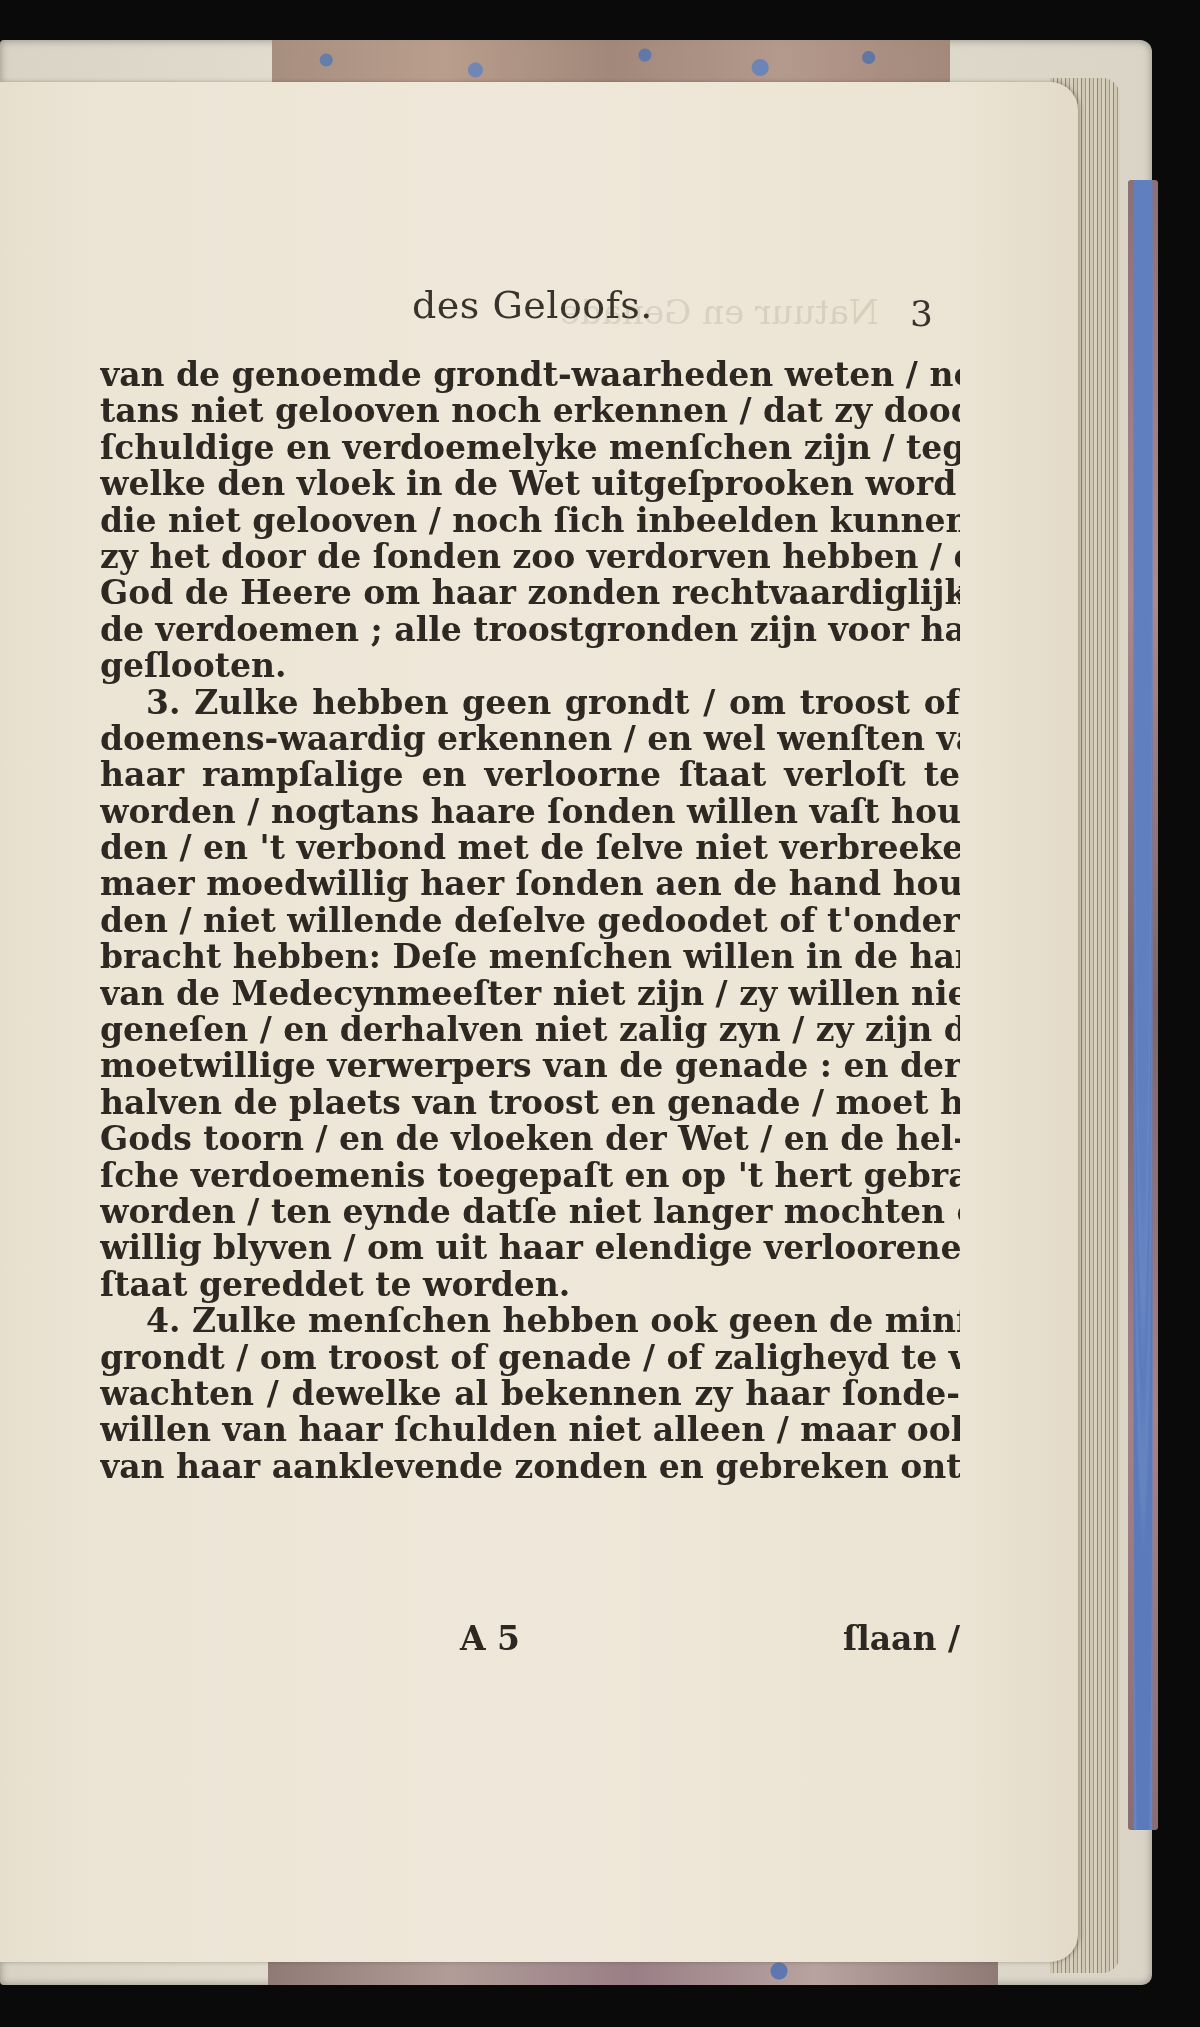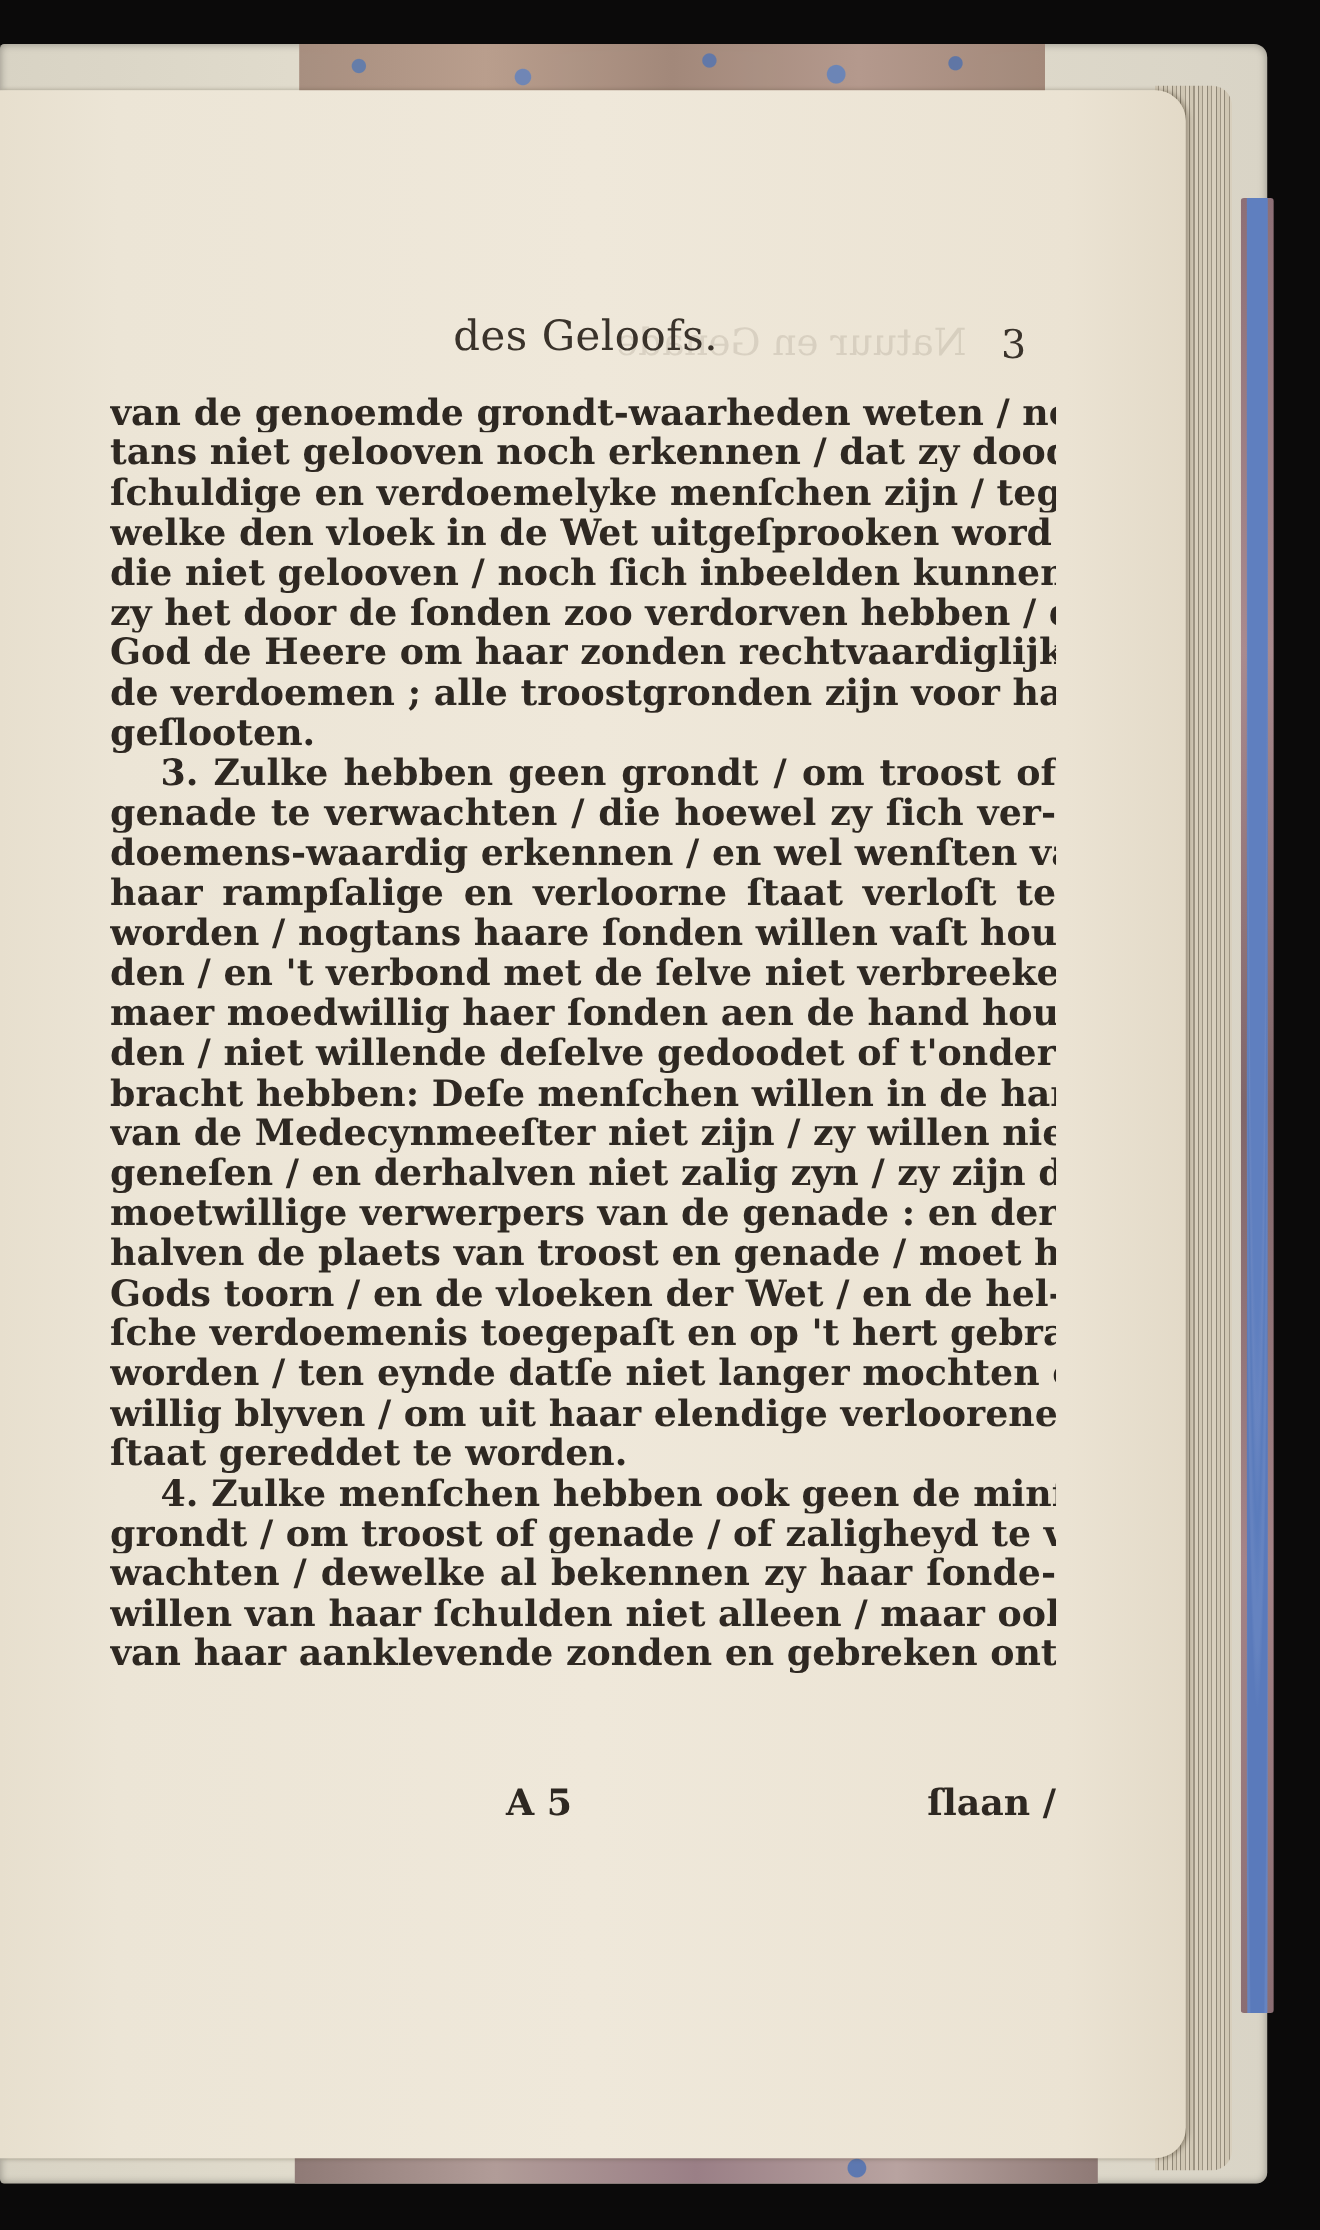--- a/index.html
+++ b/index.html
@@ -203,21 +203,20 @@
           <span class="line">van de genoemde grondt-waarheden weten / noch-</span>
           <span class="line">tans niet gelooven noch erkennen / dat zy dood-</span>
           <span class="line">ſchuldige en verdoemelyke menſchen zijn / tegen</span>
           <span class="line">welke den vloek in de Wet uitgeſprooken word /</span>
           <span class="line">die niet gelooven / noch ſich inbeelden kunnen / dat</span>
           <span class="line">zy het door de ſonden zoo verdorven hebben / dat</span>
           <span class="line">God de Heere om haar zonden rechtvaardiglijk ſou-</span>
           <span class="line">de verdoemen ; alle troostgronden zijn voor haar</span>
           <span class="line last">geſlooten.</span>
           <span class="line indent">3. Zulke hebben geen grondt / om troost of</span>
-          <span class="line">genade te verwachten / die hoewel zy ſich ver-</span>
           <span class="line">doemens-waardig erkennen / en wel wenſten van</span>
           <span class="line">haar rampſalige en verloorne ſtaat verloſt te</span>
           <span class="line">worden / nogtans haare ſonden willen vaſt hou-</span>
           <span class="line">den / en 't verbond met de ſelve niet verbreeken</span>
           <span class="line">maer moedwillig haer ſonden aen de hand hou-</span>
           <span class="line">den / niet willende deſelve gedoodet of t'onder-ge-</span>
           <span class="line">bracht hebben: Deſe menſchen willen in de hand</span>
           <span class="line">van de Medecynmeeſter niet zijn / zy willen niet</span>
           <span class="line">geneſen / en derhalven niet zalig zyn / zy zijn dan</span>
           <span class="line">moetwillige verwerpers van de genade : en der-</span>

